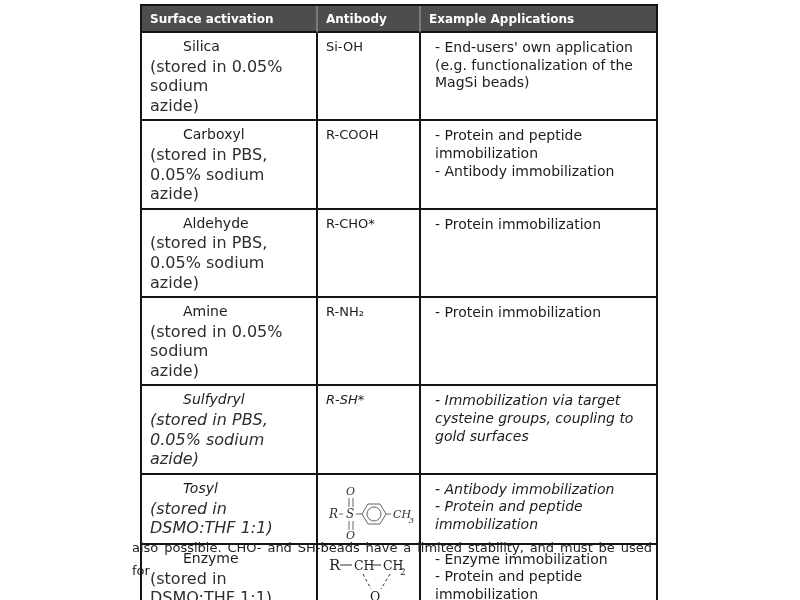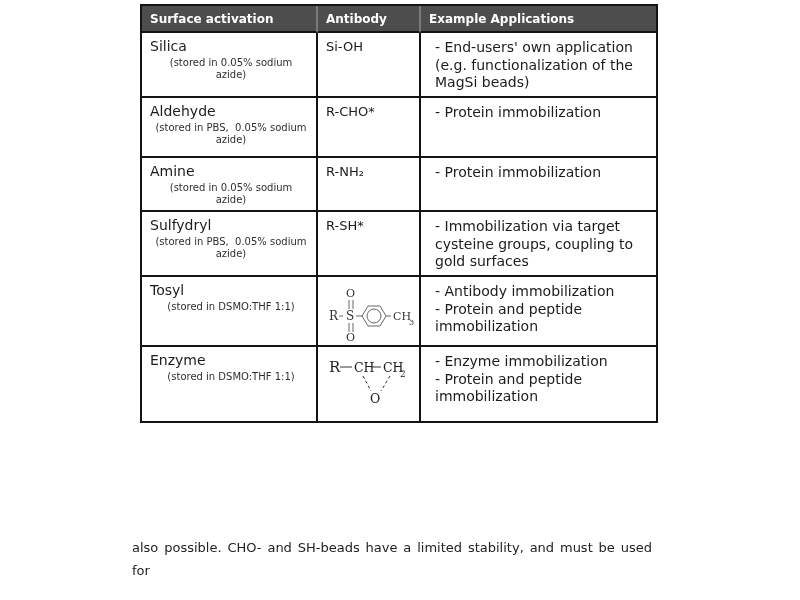--- a/index.html
+++ b/index.html
@@ -20,24 +20,24 @@
     white-space:nowrap;overflow:hidden;
   }
   th.last{border-right:none;margin-top:16px;}
   td{
     vertical-align:top;border-right:2px solid #141414;border-bottom:2px solid #141414;
     padding:5px 4px 4px 8px;overflow:hidden;
   }
   td.lastcol{border-right:none;}
   tr.lastrow td{border-bottom:none;}
   tbody tr.r0{height:63px;} tbody tr.r1{height:61px;} tbody tr.r2{height:60px;}
-  tbody tr.r3{height:48px;} tbody tr.r4{height:61px;} tbody tr.r5{height:70px;}
+  tbody tr.r3{height:48px;} tbody tr.r4{height:61px;font-style:italic;} tbody tr.r5{height:70px;font-style:italic;}
   tbody tr.r6{height:61px;} tbody tr.r7{height:74px;}
-  .nm{font-size:14px;line-height:1.2;color:#1c1c1c;}
-  .nt{font-size:10px;line-height:1.22;color:#2e2e2e;margin-top:2px;white-space:pre-line;text-align:center;}
+  .nm{font-size:14px;line-height:1.2;color:#1c1c1c;margin-left:33px;}
+  .nt{font-size:16px;line-height:1.22;color:#2e2e2e;margin-top:2px;white-space:pre-line;}
   td.c-frm{font-size:13px;padding-left:8px;padding-top:6px;}
   td.c-app{font-size:14px;line-height:1.26;white-space:pre-line;padding-left:14px;padding-top:6px;}
   .struct{display:block;margin-left:0px;margin-top:2px;}
   .struct line,.struct polygon,.struct circle{fill:none;stroke:#666;stroke-width:1;}
   .struct.dark line{stroke:#333;}
   .struct text{fill:#333;font-family:"DejaVu Serif","Liberation Serif",serif;}
   .struct.dark text{fill:#1c1c1c;}
   .footnote{
     position:absolute;left:132px;top:537px;width:520px;
     font-size:13px;color:#222;line-height:22.5px;
@@ -65,20 +65,31 @@
       <tr class="r0">
         <td>
           <div class="nm">Silica</div>
           <div class="nt">(stored in 0.05% sodium
 azide)</div>
         </td>
         <td class="c-frm">Si-OH</td>
         <td class="c-app lastcol">- End-users' own application
 (e.g. functionalization of the
 MagSi beads)</td>
+      </tr>
+      <tr class="r1">
+        <td>
+          <div class="nm">Carboxyl</div>
+          <div class="nt">(stored in PBS,&nbsp; 0.05% sodium
+azide)</div>
+        </td>
+        <td class="c-frm">R-COOH</td>
+        <td class="c-app lastcol">- Protein and peptide
+immobilization
+- Antibody immobilization</td>
       </tr>
       <tr class="r2">
         <td>
           <div class="nm">Aldehyde</div>
           <div class="nt">(stored in PBS,&nbsp; 0.05% sodium
 azide)</div>
         </td>
         <td class="c-frm">R-CHO*</td>
         <td class="c-app lastcol">- Protein immobilization</td>
       </tr>

